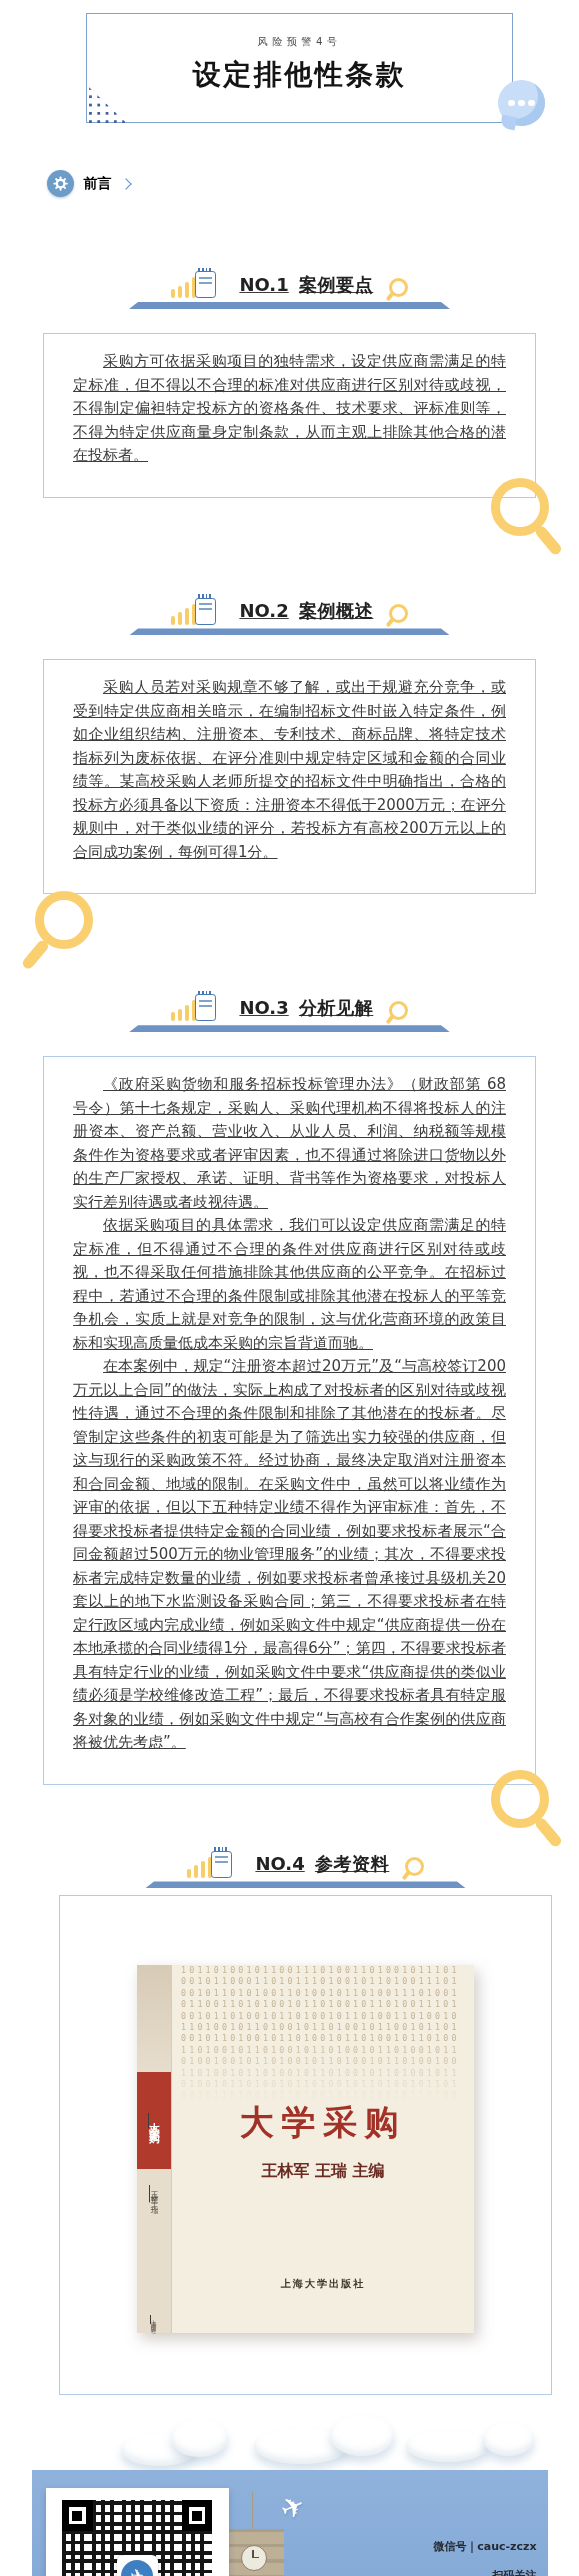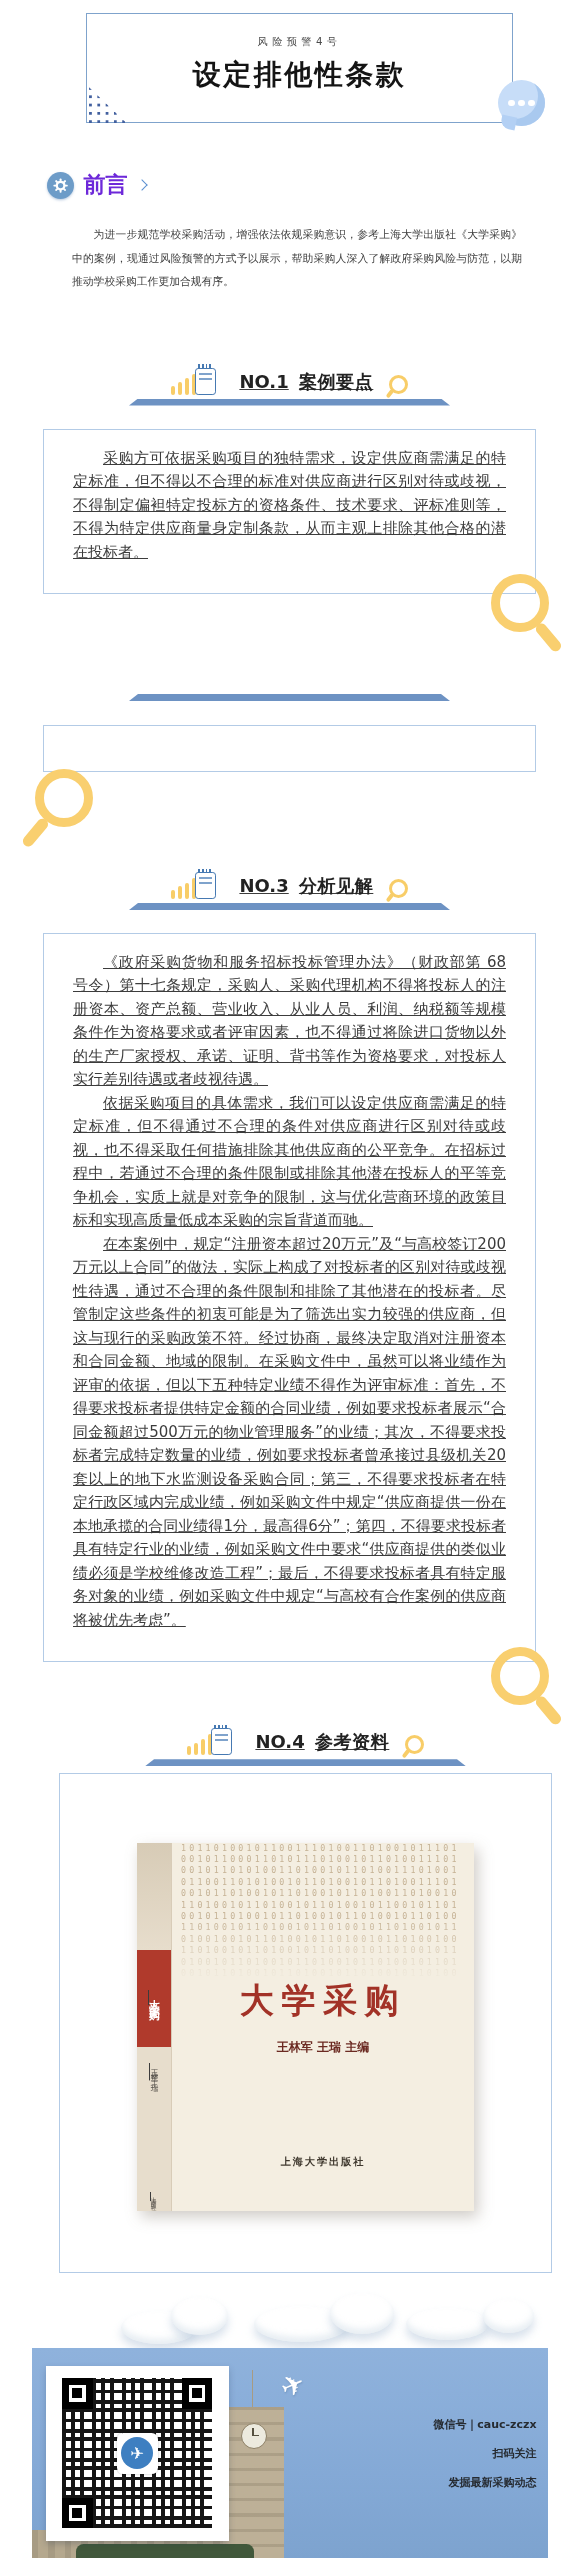--- a/index.html
+++ b/index.html
@@ -19,21 +19,21 @@
     border-radius:50%;box-shadow:inset -7px -7px 0 #a9c9ef;z-index:2;}
   .bubble-tail{position:absolute;left:2.5px;bottom:-2.5px;width:15.2px;height:12.7px;background:#b3d0f4;
     border-radius:0 0 0 9px;transform:rotate(12deg);}
   .bubble-dots{position:absolute;inset:0;display:flex;align-items:center;justify-content:center;gap:3.8px;}
   .bubble-dots i{width:6.4px;height:6.4px;border-radius:50%;background:#fff;}
 
   
   .preface-row{margin:47px 0 0 47px;display:flex;align-items:center;gap:9.5px;}
   .gear-circle{width:27px;height:27px;border-radius:50%;background:#6d9cc8;display:flex;
     align-items:center;justify-content:center;box-shadow:0 1.3px 2.5px rgba(90,130,180,.4);}
-  .preface-label{font-size:22px;font-weight:bold;color:#6d28d9;}
+  .preface-label{font-size:14px;font-weight:bold;color:#000000;}
   .chevron{width:7px;height:7px;border-top:1.9px solid #5b8fd0;border-right:1.9px solid #5b8fd0;
     transform:rotate(45deg);margin-left:1.3px;}
   .preface-text{margin:23px 57px 0 72px;font-size:10.8px;line-height:23.5px;color:#3f3f3f;
     text-indent:2em;text-align:justify;}
 
   
   .sec-head{display:flex;align-items:flex-end;justify-content:center;gap:15.2px;}
   .icon-group{display:flex;align-items:flex-end;position:relative;}
   .bars{display:flex;align-items:flex-end;gap:3.2px;}
   .bars i{display:block;width:3.8px;border-radius:1.9px;background:#f8cd68;}
@@ -88,21 +88,21 @@
   .spine-bottom span{writing-mode:vertical-rl;color:#6a645c;font-size:5.7px;letter-spacing:1.3px;}
   .book-front{flex:1;position:relative;height:368px;background:#f4eee1;overflow:hidden;}
   .binary{position:absolute;top:0;left:9px;right:9px;height:137px;color:#c5b295;
     font-family:"DejaVu Sans Mono","Liberation Mono",monospace;font-size:8.3px;line-height:11.4px;
     letter-spacing:3.2px;word-break:break-all;overflow:hidden;
     -webkit-mask-image:linear-gradient(#000 55%,transparent 100%);
     mask-image:linear-gradient(#000 55%,transparent 100%);}
   .book-title{position:absolute;top:135px;width:100%;text-align:center;
     font-family:"DejaVu Serif","Liberation Serif",serif;font-size:34px;font-weight:bold;
     color:#a23227;letter-spacing:7.6px;}
-  .book-authors{position:absolute;top:196px;width:100%;text-align:center;font-size:12px;color:#6b2a22;font-weight:bold;}
+  .book-authors{position:absolute;top:196px;width:100%;text-align:center;font-size:16px;color:#6b2a22;font-weight:bold;}
   .book-pub{position:absolute;bottom:42px;width:100%;text-align:center;font-size:10.2px;color:#3f382e;
     font-weight:bold;letter-spacing:1.9px;font-family:"DejaVu Serif","Liberation Serif",serif;}
 
   
   .clouds{position:relative;height:61px;margin-top:14px;}
   .cloud{position:absolute;background:#fff;border-radius:50%;
     box-shadow:0 6.4px 9px rgba(170,190,212,.45), inset 0 -5.1px 6.4px rgba(190,205,222,.35);}
   .photo{position:relative;width:516px;height:210px;margin:0 auto;overflow:hidden;
     background:linear-gradient(180deg,#8fb2dc 0%,#84a9d6 60%,#7da3cf 100%);}
   .building-low{position:absolute;left:0;bottom:0;width:216px;height:28px;background:#b5a88e;
@@ -168,21 +168,20 @@
           <rect x="17.5" y="1" width="5" height="9" rx="2" transform="rotate(225 20 20)"></rect>
           <rect x="17.5" y="1" width="5" height="9" rx="2" transform="rotate(270 20 20)"></rect>
           <rect x="17.5" y="1" width="5" height="9" rx="2" transform="rotate(315 20 20)"></rect>
         </g>
         <circle cx="20" cy="20" r="10" fill="none" stroke="#fff" stroke-width="6"></circle>
       </svg>
     </span>
     <span class="preface-label">前言</span>
     <span class="chevron"></span>
   </div>
-  <div class="preface-text">为进一步规范学校采购活动，增强依法依规采购意识，参考上海大学出版社《大学采购》中的案例，现通过风险预警的方式予以展示，帮助采购人深入了解政府采购风险与防范，以期推动学校采购工作更加合规有序。</div>
 
   <div class="section first">
     <div class="sec-head">
       <span class="icon-group">
         <span class="bars">
             <i></i>
             <i></i>
             <i></i>
             <i></i>
             <i></i>
@@ -198,22 +197,39 @@
     <div class="content-box">
       <p>采购方可依据采购项目的独特需求，设定供应商需满足的特定标准，但不得以不合理的标准对供应商进行区别对待或歧视，不得制定偏袒特定投标方的资格条件、技术要求、评标准则等，不得为特定供应商量身定制条款，从而主观上排除其他合格的潜在投标者。</p>
       <div class="mag-big dir-right mag-box1">
         <div class="lens"></div>
           <div class="handle"></div>
       </div>
     </div>
   </div>
 
   <div class="section">
+    <div class="sec-head">
+      <span class="icon-group">
+        <span class="bars">
+            <i></i>
+            <i></i>
+            <i></i>
+            <i></i>
+            <i></i>
+          </span>
+        <span class="clipboard"></span>
+      </span>
+      <span class="sec-title">
+        <span class="num">NO.2</span><span>案例概述</span>
+      </span>
+      <span class="mag-sm"></span>
+    </div>
     <div class="blue-bar"></div>
     <div class="content-box">
+      <p>采购人员若对采购规章不够了解，或出于规避充分竞争，或受到特定供应商相关暗示，在编制招标文件时嵌入特定条件，例如企业组织结构、注册资本、专利技术、商标品牌、将特定技术指标列为废标依据、在评分准则中规定特定区域和金额的合同业绩等。某高校采购人老师所提交的招标文件中明确指出，合格的投标方必须具备以下资质：注册资本不得低于2000万元；在评分规则中，对于类似业绩的评分，若投标方有高校200万元以上的合同成功案例，每例可得1分。</p>
       <div class="mag-big dir-left mag-box2">
         <div class="lens"></div>
           <div class="handle"></div>
       </div>
     </div>
   </div>
 
   <div class="section">
     <div class="sec-head">
       <span class="icon-group">

